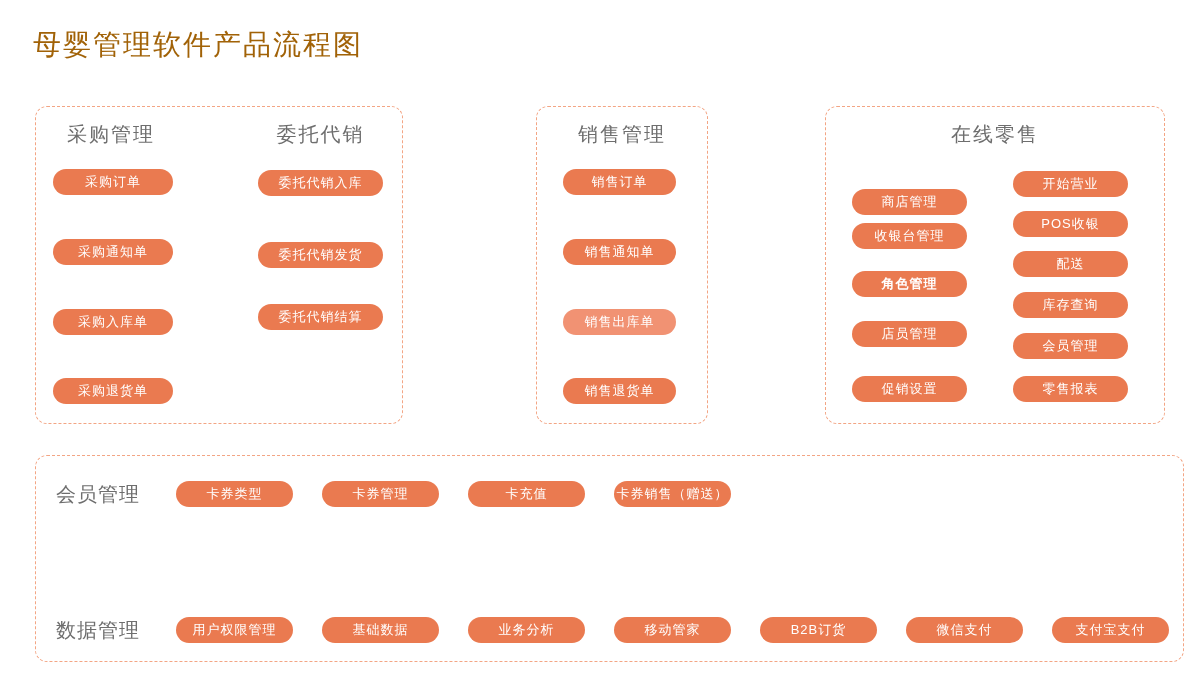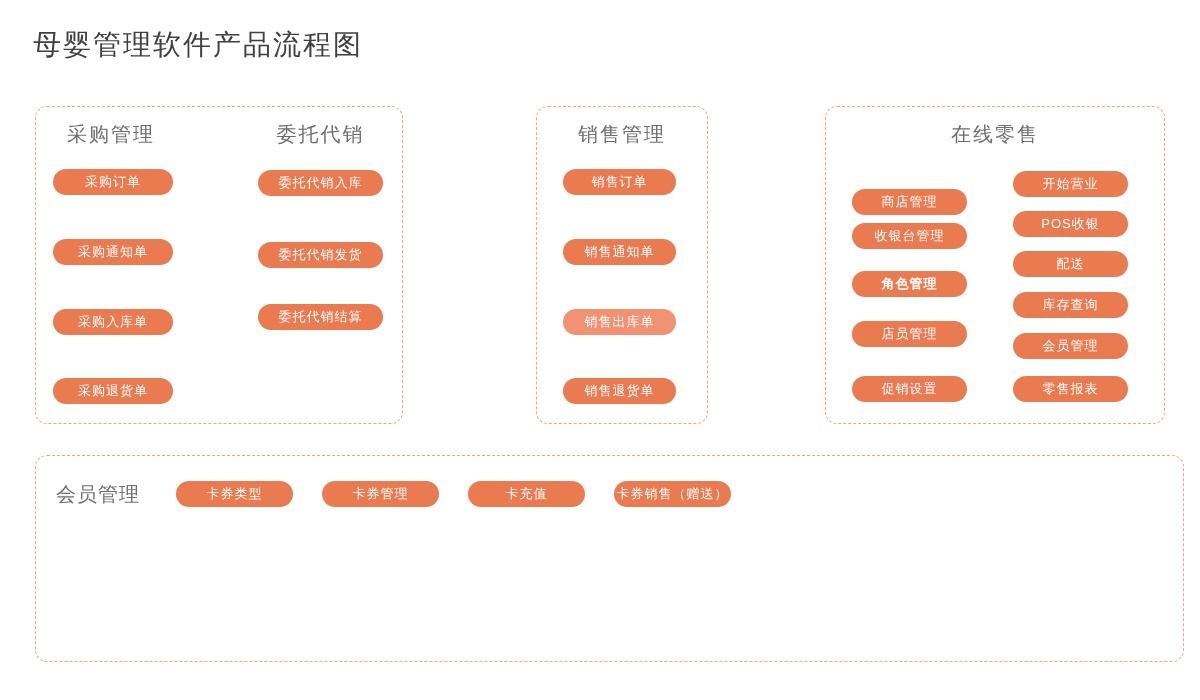--- a/index.html
+++ b/index.html
@@ -2,21 +2,21 @@
 <html><head>
 <meta charset="utf-8">
 <style>
   html,body{margin:0;padding:0;}
   body{
     width:1200px;height:700px;background:#ffffff;position:relative;overflow:hidden;
     font-family:"Liberation Sans","DejaVu Sans",sans-serif;
   }
   .title{
     position:absolute;left:33px;top:26px;margin:0;
-    font-size:28px;font-weight:500;color:#404040;letter-spacing:2px;
+    font-size:28px;font-weight:500;color:#a16207;letter-spacing:2px;
   }
   .panel{
     position:absolute;border:1px dashed #f3a584;border-radius:12px;box-sizing:border-box;
     background:#ffffff;
   }
   .panel-purchase{left:35px;top:106px;width:368px;height:318px;}
   .panel-sales{left:536px;top:106px;width:172px;height:318px;}
   .panel-retail{left:825px;top:106px;width:340px;height:318px;}
   .panel-bottom{left:35px;top:455px;width:1149px;height:207px;}
   .panel-heading,.col-heading{
@@ -102,15 +102,27 @@
   <section class="panel panel-bottom">
     <div class="bottom-row row-1">
       <div class="row-label">会员管理</div>
       <div class="row-pills">
           <div class="pill">卡券类型</div>
           <div class="pill">卡券管理</div>
           <div class="pill">卡充值</div>
           <div class="pill">卡券销售（赠送）</div>
         </div>
     </div>
+    <div class="bottom-row row-3">
+      <div class="row-label">数据管理</div>
+      <div class="row-pills">
+          <div class="pill">用户权限管理</div>
+          <div class="pill">基础数据</div>
+          <div class="pill">业务分析</div>
+          <div class="pill">移动管家</div>
+          <div class="pill">B2B订货</div>
+          <div class="pill">微信支付</div>
+          <div class="pill">支付宝支付</div>
+        </div>
+    </div>
   </section>
 
 </div>
 
 </body></html>

